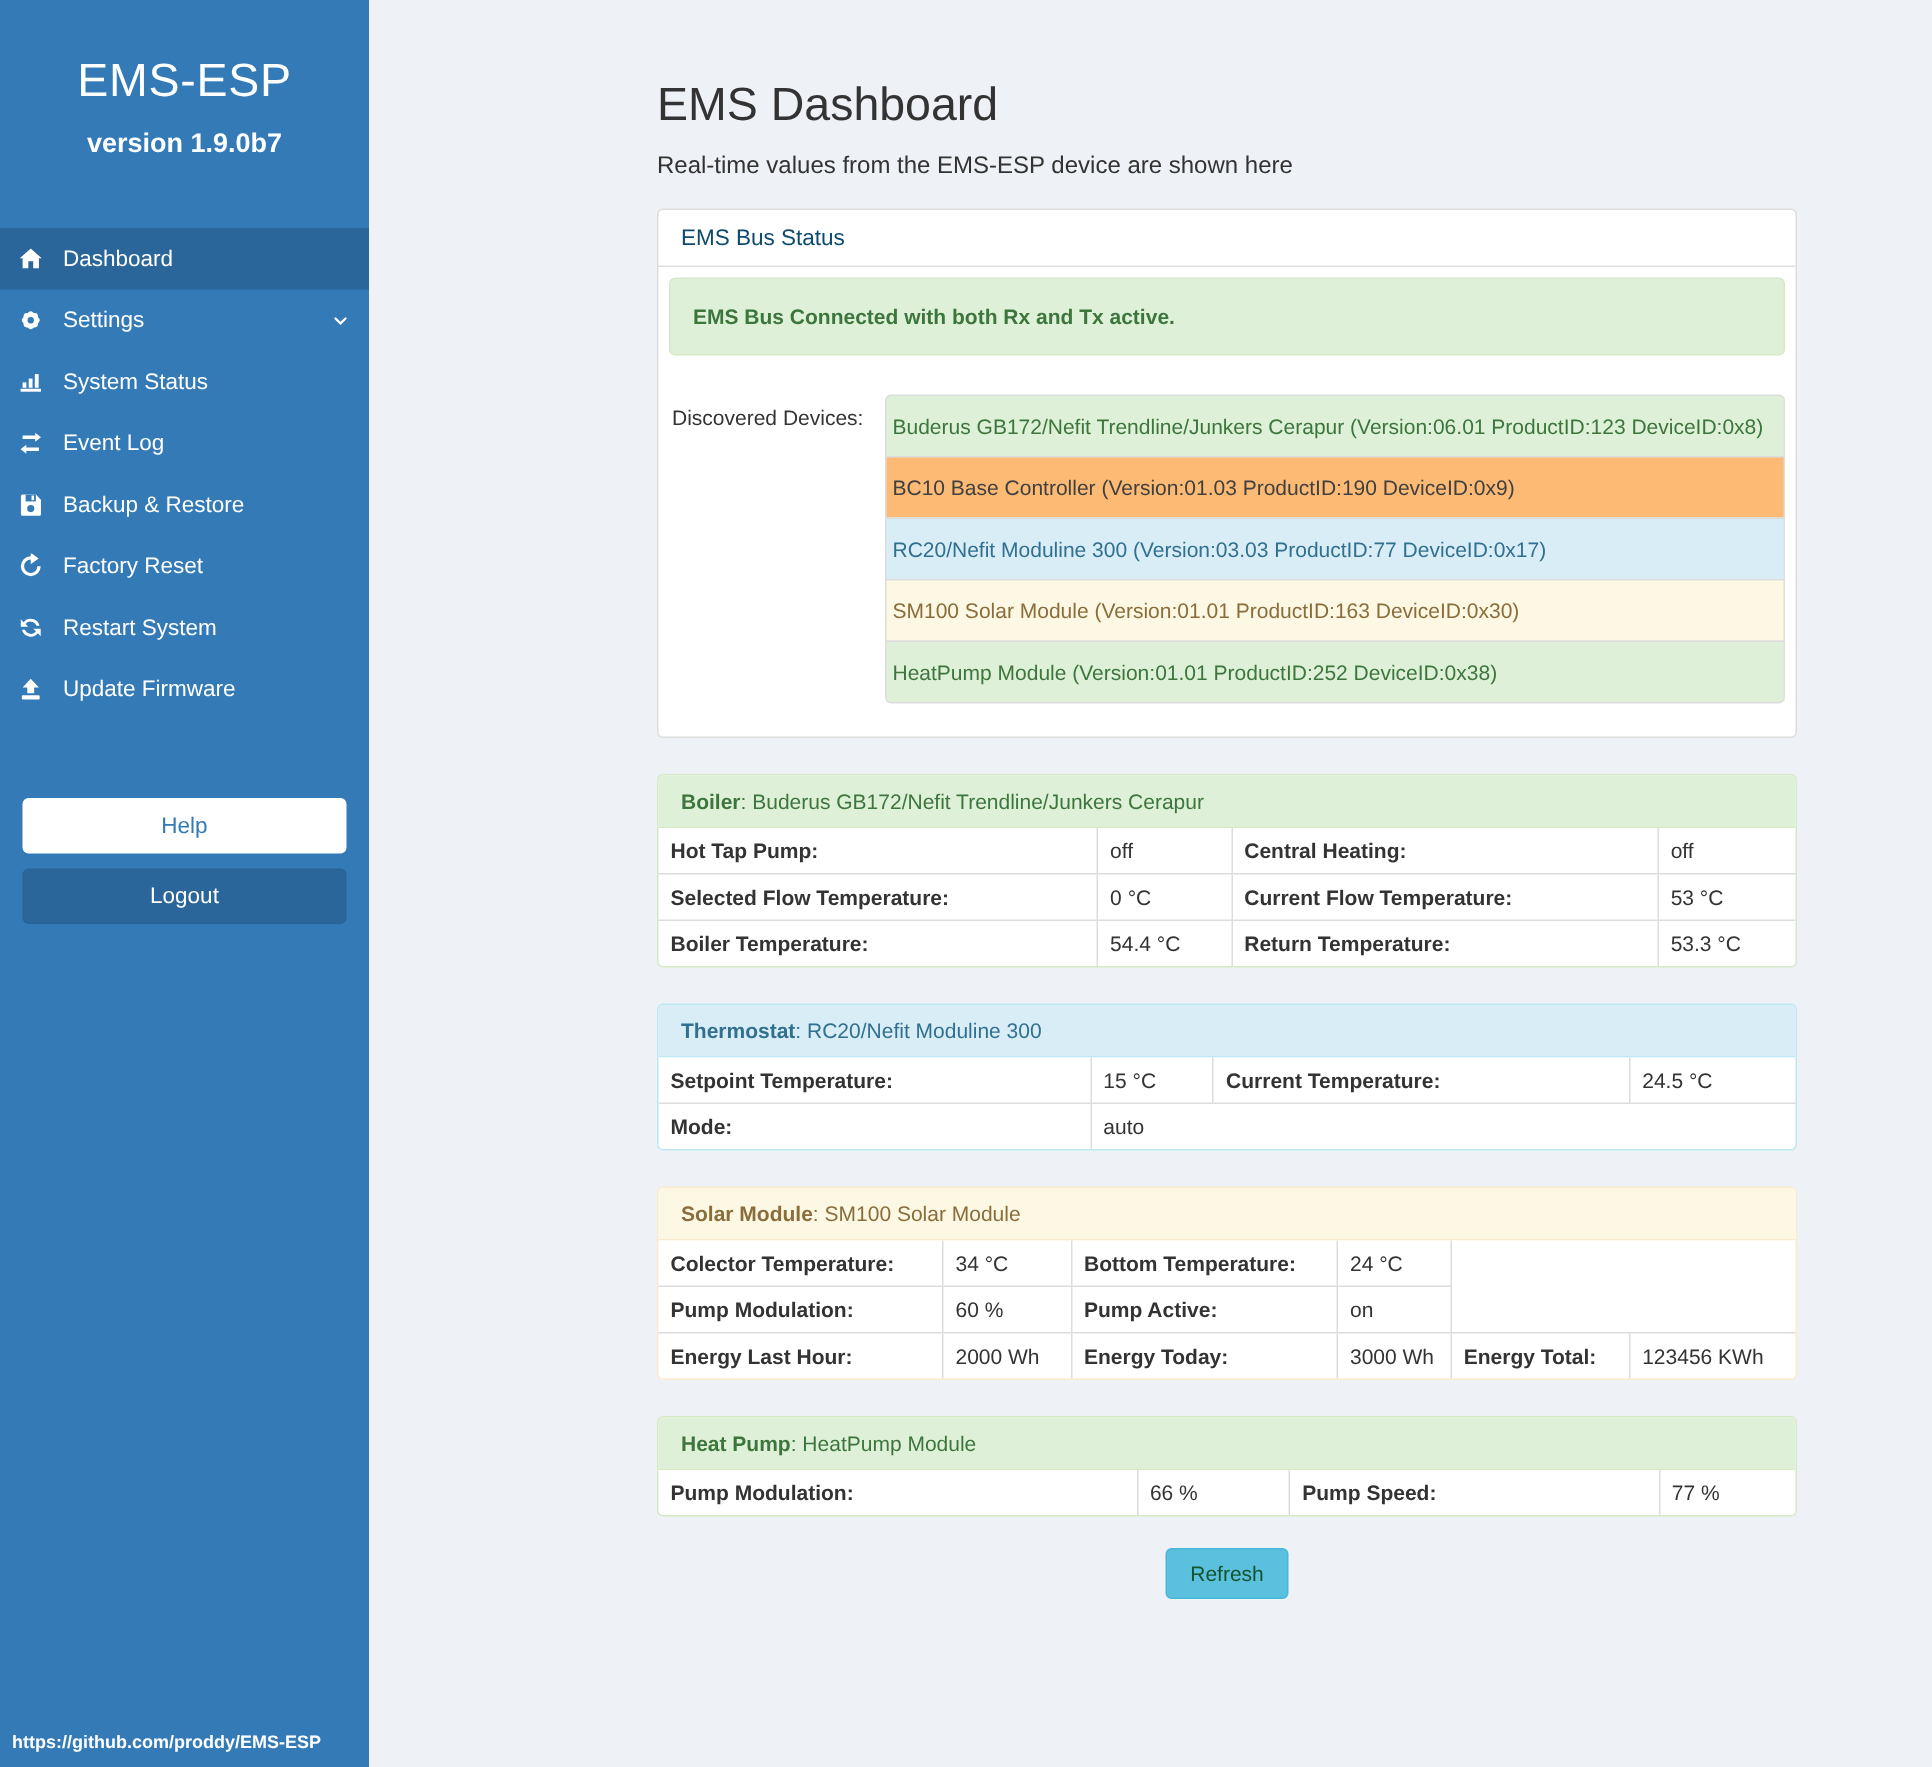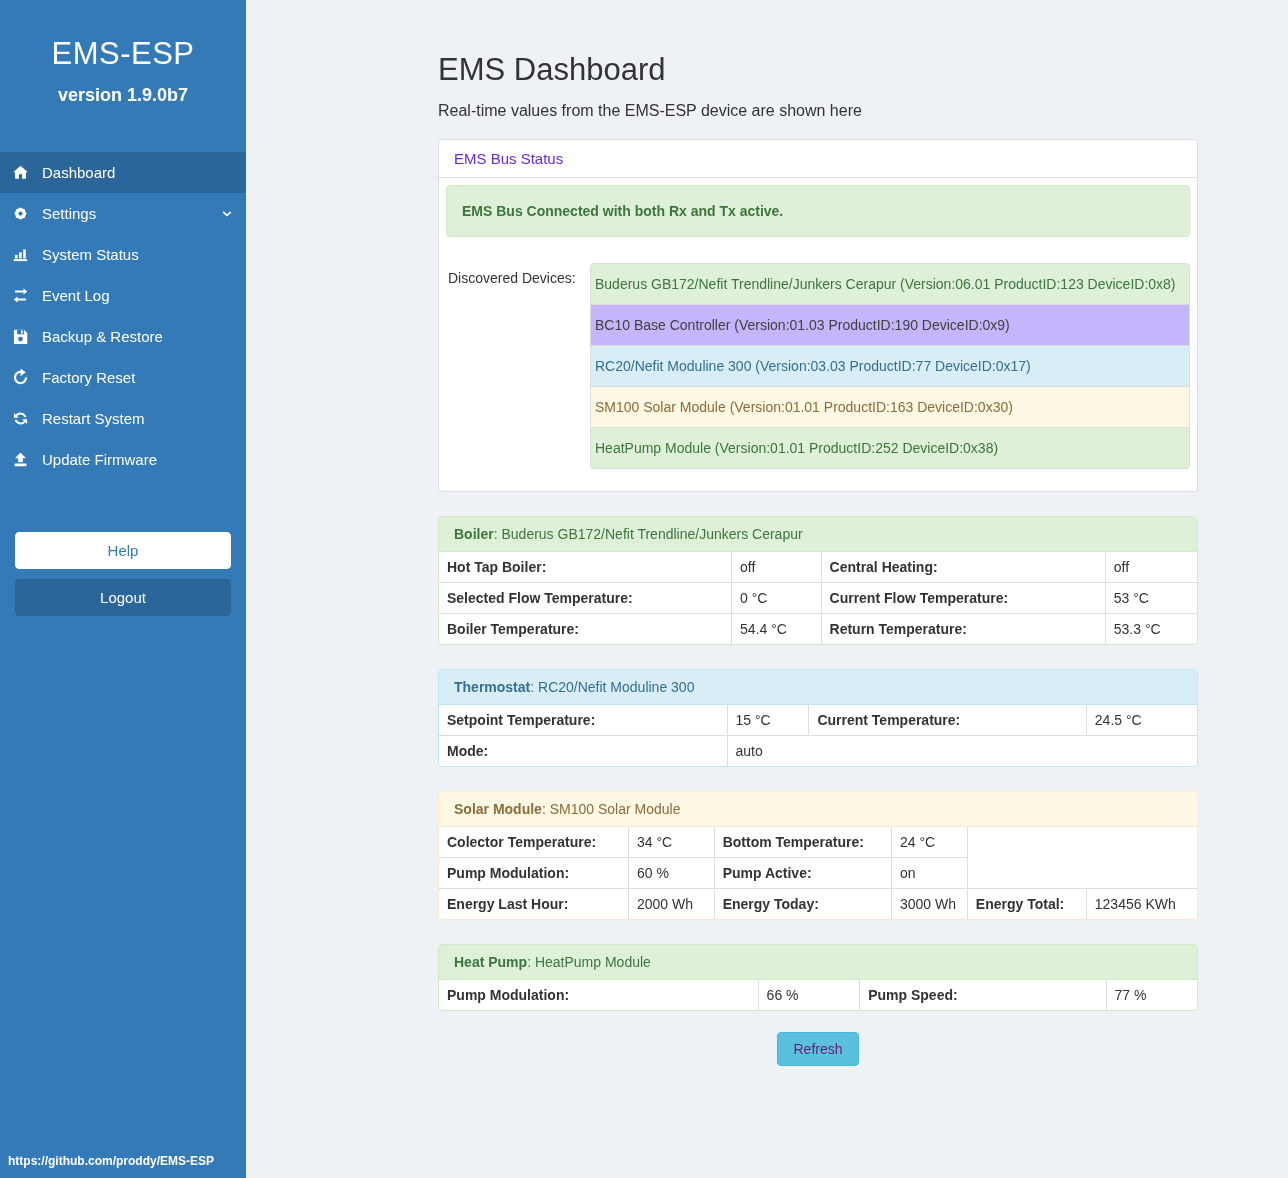--- a/index.html
+++ b/index.html
@@ -41,34 +41,34 @@
     color:#fff; cursor:pointer;
   }
   
   .content { position:absolute; left:438px; top:0; width:760px; }
   h1.page-title { margin:52px 0 0; font-size:31px; font-weight:500; color:#333; }
   .subtitle { margin:14px 0 0; font-size:16px; color:#333; }
   
   .panel {
     background:#fff; border:1px solid #ddd; border-radius:4px; margin-top:19px;
   }
-  .panel-heading { padding:10px 15px; font-size:15px; color:#6d28d9; border-bottom:1px solid #ddd; }
+  .panel-heading { padding:10px 15px; font-size:15px; color:#0c4a6e; border-bottom:1px solid #ddd; }
   .panel-body { padding:7px 7px 22px 7px; }
   .alert-success {
     background:#dff0d8; border:1px solid #d6e9c6; border-radius:4px; color:#3c763d;
     font-weight:700; font-size:14px; padding:17px 15px; margin-bottom:26px;
   }
   .devices-row { display:flex; }
   .devices-label { width:144px; flex:0 0 144px; padding:6px 10px 0 2px; font-weight:400; font-size:14px; line-height:1.35; color:#333; }
   .device-list { list-style:none; margin:0; padding:0; flex:1; }
   .device-list li { padding:10px 4px; font-size:14px; line-height:20px; border:1px solid #ddd; margin-top:-1px; }
   .device-list li:first-child { margin-top:0; border-top-left-radius:4px; border-top-right-radius:4px; }
   .device-list li:last-child { border-bottom-left-radius:4px; border-bottom-right-radius:4px; }
   .li-success { background:#dff0d8; color:#3c763d; }
-  .li-default { background:#c4b5fd; color:#404040; }
+  .li-default { background:#fdba74; color:#404040; }
   .li-info    { background:#d9edf7; color:#31708f; }
   .li-warning { background:#fcf8e3; color:#8a6d3b; }
   
   .sec { background:#fff; border-radius:4px; margin-top:24px; }
   .sec-heading { padding:9px 15px; font-size:14px; border-bottom:1px solid; border-top-left-radius:3px; border-top-right-radius:3px; }
   .sec-heading b { font-weight:700; }
   .sec.success { border:1px solid #d6e9c6; }
   .sec.success .sec-heading { background:#dff0d8; color:#3c763d; border-color:#d6e9c6; }
   .sec.info { border:1px solid #bce8f1; }
   .sec.info .sec-heading { background:#d9edf7; color:#31708f; border-color:#bce8f1; }
@@ -77,21 +77,21 @@
   table.sec-table { width:100%; border-collapse:collapse; font-size:14px; table-layout:fixed; }
   .sec-table td { border:1px solid #ddd; padding:7px 8px; color:#333; overflow:hidden; white-space:nowrap; }
   .sec-table tr:first-child td { border-top:none; }
   .sec-table tr:last-child td { border-bottom:none; }
   .sec-table td:first-child { border-left:none; }
   .sec-table td.edge { border-right:none; }
   .sec-table td.lbl { font-weight:700; }
   
   .refresh-wrap { text-align:center; margin-top:21px; }
   .btn-refresh {
-    background:#5bc0de; border:1px solid #46b8da; color:#701a75; border-radius:4px;
+    background:#5bc0de; border:1px solid #46b8da; color:#14532d; border-radius:4px;
     font-size:14px; padding:8px 15px; cursor:pointer; font-family:inherit;
   }
 </style>
 </head>
 <body>
 
 <div>
 
   <aside class="sidebar">
     <div class="brand">EMS-ESP</div>
@@ -222,21 +222,21 @@
       </div>
       <table class="sec-table">
         <colgroup>
             <col style="width:38.6%">
             <col style="width:11.8%">
             <col style="width:37.5%">
             <col style="width:12.1%">
           </colgroup>
         <tbody>
             <tr>
-          <td class="lbl">Hot Tap Boiler:</td>
+          <td class="lbl">Hot Tap Pump:</td>
           <td>off</td>
           <td class="lbl">Central Heating:</td>
           <td class="edge">off</td>
         </tr>
         <tr>
           <td class="lbl">Selected Flow Temperature:</td>
           <td>0 °C</td>
           <td class="lbl">Current Flow Temperature:</td>
           <td class="edge">53 °C</td>
         </tr>

